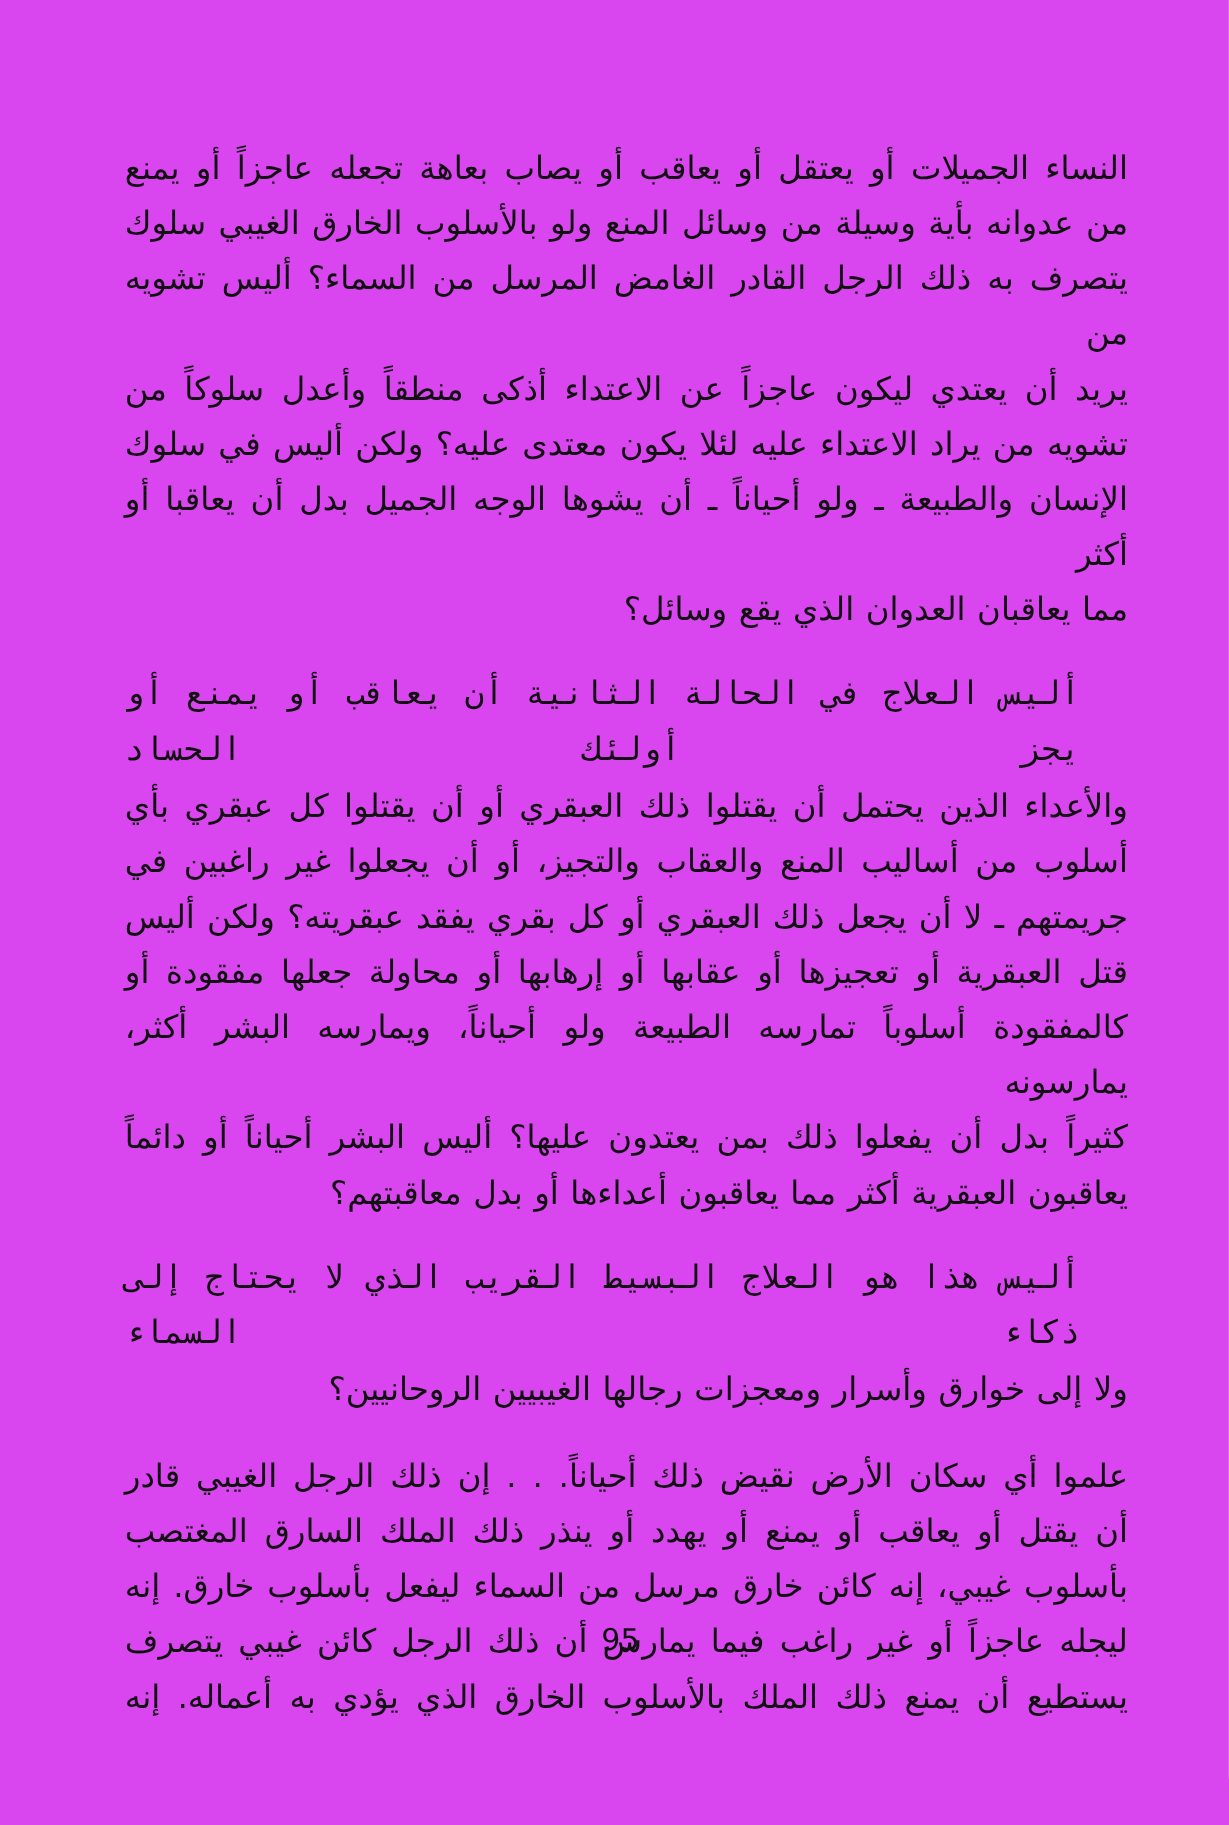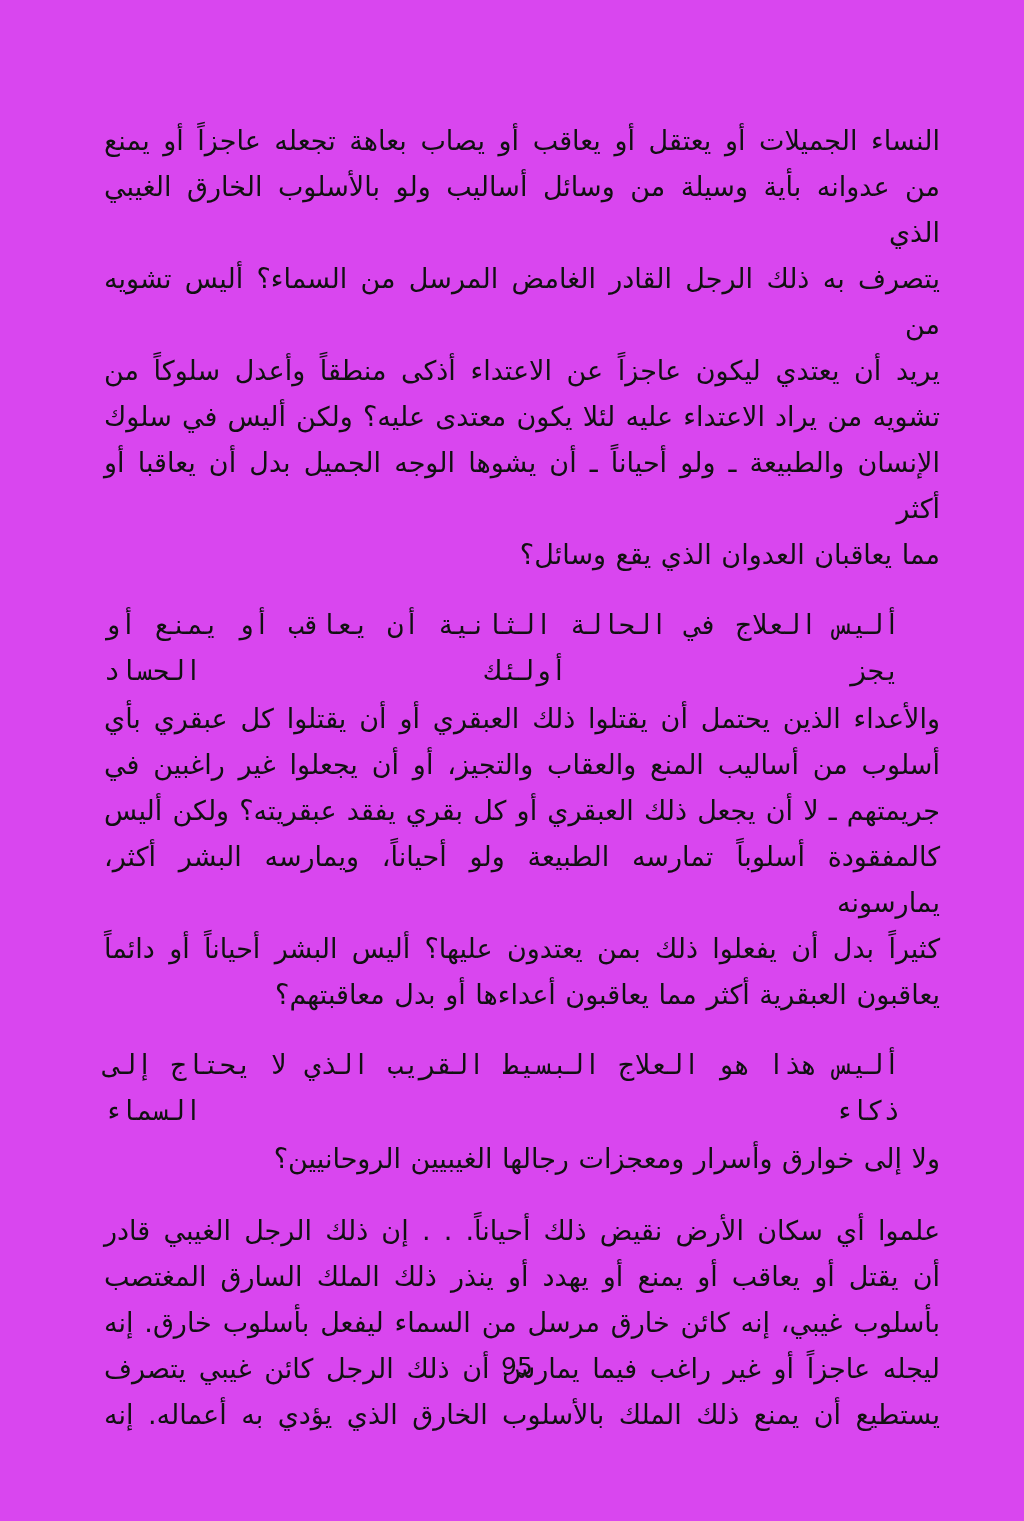--- a/index.html
+++ b/index.html
@@ -54,32 +54,33 @@
     direction: rtl;
   }
 </style>
 </head>
 <body>
 
 <div class="page">
   <div class="text-block">
       <div class="paragraph">
         <div class="line">النساء الجميلات أو يعتقل أو يعاقب أو يصاب بعاهة تجعله عاجزاً أو يمنع</div>
-        <div class="line">من عدوانه بأية وسيلة من وسائل أساليب ولو بالأسلوب الخارق الغيبي الذي</div>
+        <div class="line">من عدوانه بأية وسيلة من وسائل المنع ولو بالأسلوب الخارق الغيبي سلوك</div>
         <div class="line">يتصرف به ذلك الرجل القادر الغامض المرسل من السماء؟ أليس تشويه من</div>
         <div class="line">يريد أن يعتدي ليكون عاجزاً عن الاعتداء أذكى منطقاً وأعدل سلوكاً من</div>
         <div class="line">تشويه من يراد الاعتداء عليه لئلا يكون معتدى عليه؟ ولكن أليس في سلوك</div>
         <div class="line">الإنسان والطبيعة ـ ولو أحياناً ـ أن يشوها الوجه الجميل بدل أن يعاقبا أو أكثر</div>
         <div class="line lastline">مما يعاقبان العدوان الذي يقع وسائل؟</div>
       </div>
       <div class="paragraph">
         <div class="line indent">أليس العلاج في الحالة الثانية أن يعاقب أو يمنع أو يجز أولئك الحساد</div>
         <div class="line">والأعداء الذين يحتمل أن يقتلوا ذلك العبقري أو أن يقتلوا كل عبقري بأي</div>
         <div class="line">أسلوب من أساليب المنع والعقاب والتجيز، أو أن يجعلوا غير راغبين في</div>
         <div class="line">جريمتهم ـ لا أن يجعل ذلك العبقري أو كل بقري يفقد عبقريته؟ ولكن أليس</div>
+        <div class="line">قتل العبقرية أو تعجيزها أو عقابها أو إرهابها أو محاولة جعلها مفقودة أو</div>
         <div class="line">كالمفقودة أسلوباً تمارسه الطبيعة ولو أحياناً، ويمارسه البشر أكثر، يمارسونه</div>
         <div class="line">كثيراً بدل أن يفعلوا ذلك بمن يعتدون عليها؟ أليس البشر أحياناً أو دائماً</div>
         <div class="line lastline">يعاقبون العبقرية أكثر مما يعاقبون أعداءها أو بدل معاقبتهم؟</div>
       </div>
       <div class="paragraph">
         <div class="line indent">أليس هذا هو العلاج البسيط القريب الذي لا يحتاج إلى ذكاء السماء</div>
         <div class="line lastline">ولا إلى خوارق وأسرار ومعجزات رجالها الغيبيين الروحانيين؟</div>
       </div>
       <div class="paragraph">
         <div class="line">علموا أي سكان الأرض نقيض ذلك أحياناً. . . إن ذلك الرجل الغيبي قادر</div>

